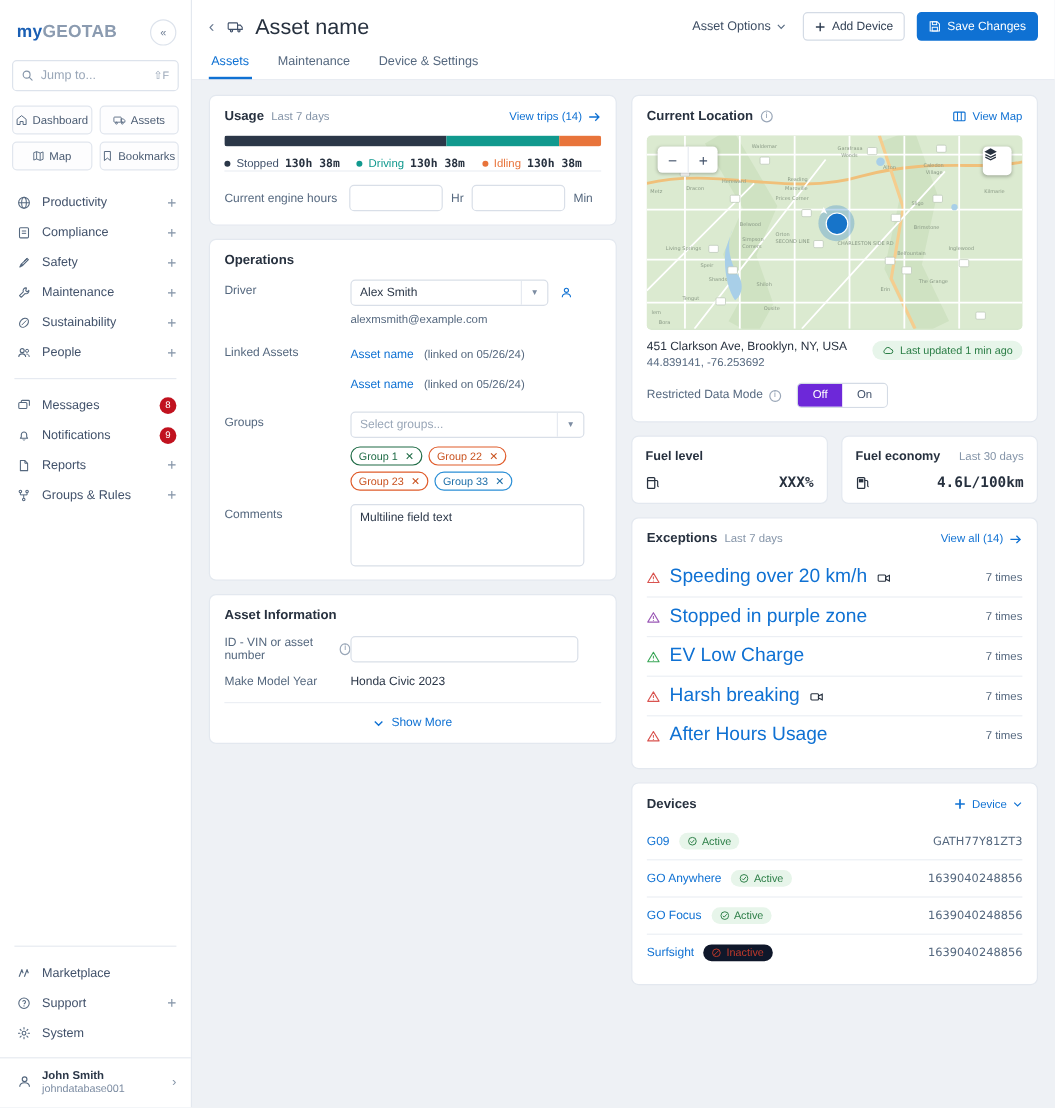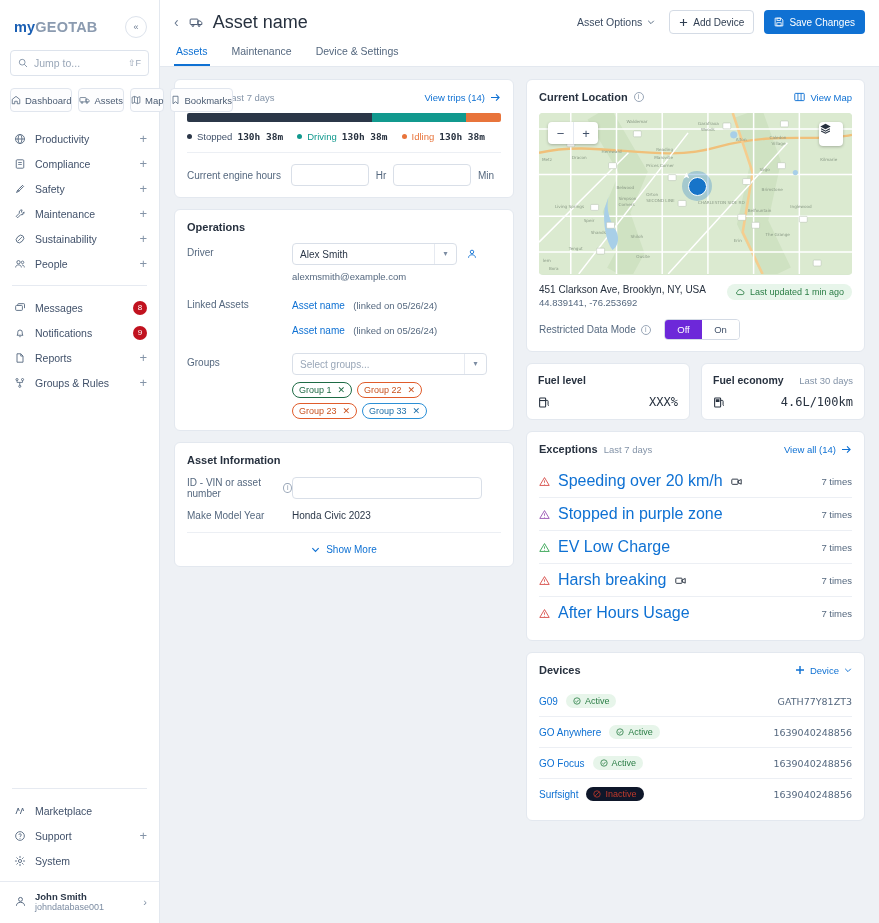--- a/index.html
+++ b/index.html
@@ -34,21 +34,21 @@
     cursor: pointer; flex: none;
   }
   .sb-search {
     margin: 2px 10px 12px 10px; height: 26px;
     border: 1px solid #dde3ec; border-radius: 4px;
     display: flex; align-items: center; gap: 6px; padding: 0 7px;
     background: #fff;
   }
   .sb-search .ph { font-size: 10.5px; color: #9aa7b8; flex: 1; }
   .sb-search .kbd { font-size: 9px; color: #9aa7b8; }
-  .sb-quick { padding: 0 10px; display: grid; grid-template-columns: 1fr 1fr 1fr 1fr; gap: 6px; }
+  .sb-quick { padding: 0 10px; display: grid; grid-template-columns: 1fr 1fr; gap: 6px; }
   .qbtn {
     height: 24px; border: 1px solid #e1e6ee; border-radius: 4px;
     background: #fdfdfe; display: flex; align-items: center; justify-content: center;
     gap: 4px; font-size: 9.5px; color: #4a5b72; cursor: pointer;
   }
   .sb-nav { margin-top: 14px; }
   .nav-item {
     height: 25px; display: flex; align-items: center; gap: 9px;
     padding: 0 12px 0 14px; font-size: 10.5px; color: #41516a; cursor: pointer;
   }
@@ -121,21 +121,21 @@
     font-size: 9.5px; color: #0f71d3; display: flex; align-items: center; gap: 5px; cursor: pointer;
   }
   .info-i {
     width: 10px; height: 10px; border-radius: 50%; border: 1px solid #9aa7b8;
     color: #8494a8; font-size: 7px; line-height: 8px; text-align: center;
     display: inline-block; font-style: normal;
   }
 
   
   .usage-bar { height: 9px; border-radius: 2px; overflow: hidden; display: flex; margin-bottom: 9px; }
-  .legend { display: flex; gap: 14px; align-items: center; padding-bottom: 10px; border-bottom: 1px solid #eceff4; }
+  .legend { display: flex; gap: 14px; align-items: center; border-bottom: 1px solid #eceff4; }
   .lg { display: flex; align-items: center; gap: 5px; font-size: 9.5px; color: #41516a; }
   .dot { width: 5px; height: 5px; border-radius: 50%; }
   .lg .val { font-family: "DejaVu Sans Mono", monospace; font-size: 9.5px; font-weight: bold; color: #27313f; }
 
   .frow { display: flex; align-items: center; margin-top: 11px; }
   .flabel { width: 105px; font-size: 10px; color: #55687f; display: flex; align-items: center; gap: 5px; }
   .fin {
     height: 22px; border: 1px solid #d9dfe8; border-radius: 4px; background: #fff;
     width: 78px; cursor: text;
   }
@@ -228,21 +228,21 @@
     width: 37px; display: flex; align-items: center; justify-content: center;
     font-size: 9.5px; color: #41516a; background: #fff; cursor: pointer;
   }
   .toggle div.on { background: #6d28d9; color: #fff; }
 
   
   .fuel-row { display: flex; gap: 11px; }
   .fuel-card { flex: 1; background: #fff; border: 1px solid #e3e8ef; border-radius: 6px; padding: 10px 11px; }
   .fuel-head { display: flex; align-items: center; }
   .fuel-title { font-size: 10.5px; font-weight: bold; color: #27313f; flex: 1; }
-  .fuel-body { display: flex; align-items: center; margin-top: 9px; }
+  .fuel-body { display: flex; align-items: center; margin-top: 9px; font-weight: bold; }
   .fuel-val {
     flex: 1; text-align: right;
     font-family: "DejaVu Sans Mono", monospace; font-size: 12px; color: #27313f;
   }
 
   
   .exc-row {
     display: flex; align-items: center; gap: 8px;
     padding: 7px 0; border-bottom: 1px solid #eceff4;
   }
@@ -630,20 +630,26 @@
                 </span>
                 <span class="chip" style="border-color:#e05c2b;color:#c9521f">
                   <span>Group 23</span>
                   <span class="x">✕</span>
                 </span>
                 <span class="chip" style="border-color:#2b8fd6;color:#1d6ea8">
                   <span>Group 33</span>
                   <span class="x">✕</span>
                 </span>
               </div>
+            </div>
+          </div>
+          <div class="op-row" style="margin-top:11px">
+            <span class="op-label">Comments</span>
+            <div class="op-body">
+              <div class="textarea">Multiline field text</div>
             </div>
           </div>
         </div>
 
         <div class="card">
           <div class="card-head">
             <span class="card-title">Asset Information</span>
           </div>
           <div class="ai-row">
             <span class="ai-label">

